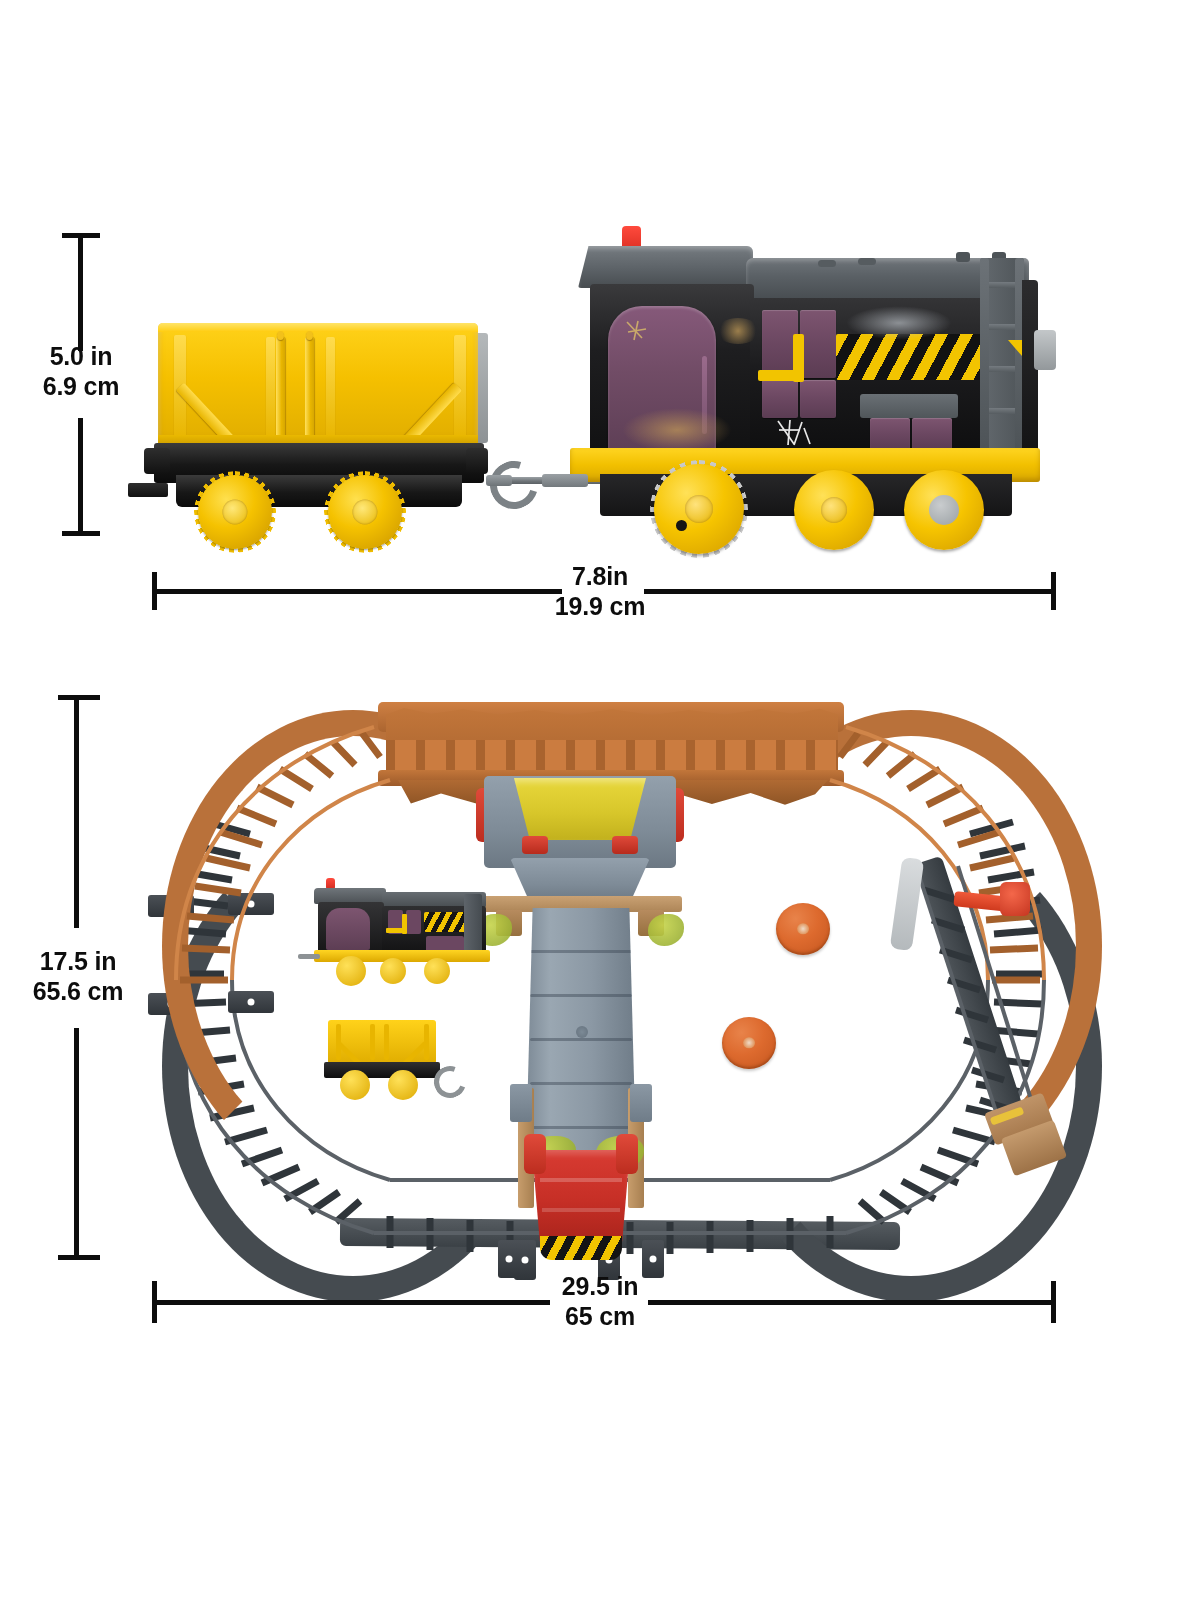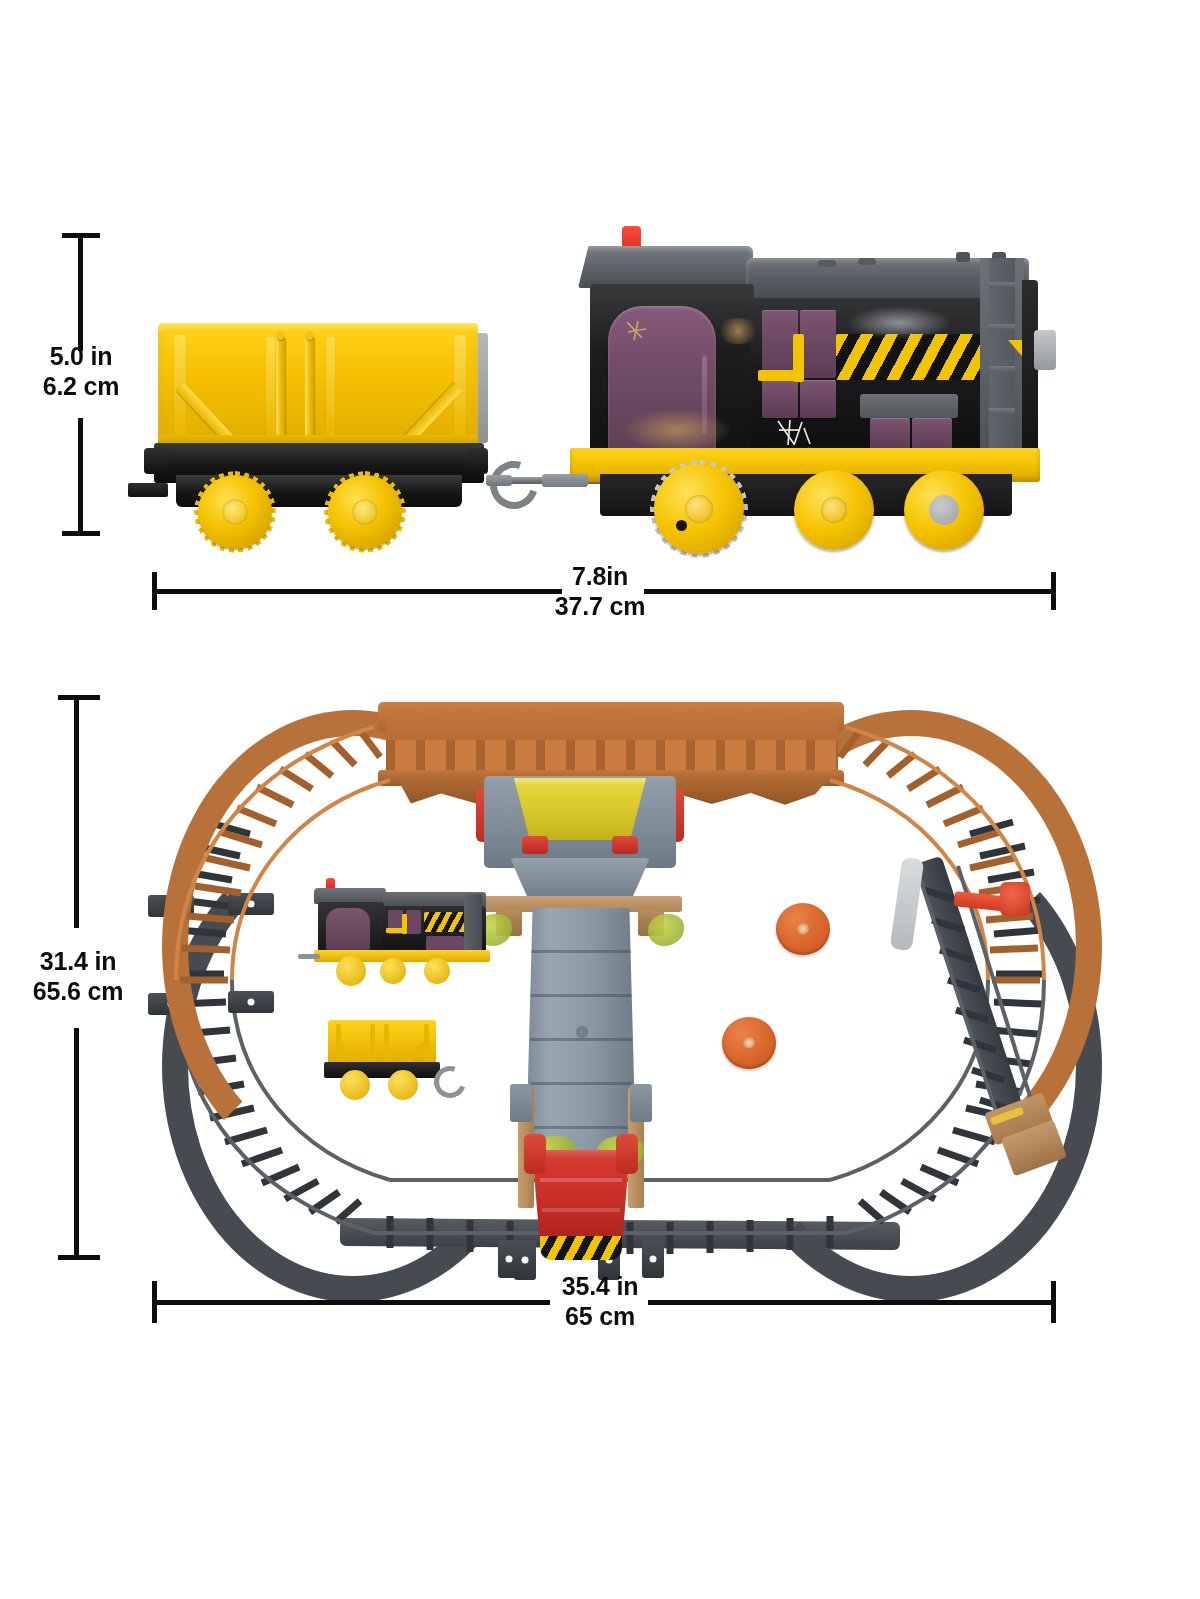--- a/index.html
+++ b/index.html
@@ -153,21 +153,21 @@
 </head>
 <body>
 
 <div class="stage">
 
   <div>
     <div class="vcap abs" style="left:62px;top:233px;width:38px;"></div>
     <div class="vline abs" style="left:78px;top:233px;height:118px;"></div>
     <div class="dim-text" style="left:6px;top:342px;width:150px;font-size:25px;">
       <span class="l1">5.0 in</span>
-      <span class="l2">6.2 cm</span>
+      <span class="l2">6.9 cm</span>
     </div>
     <div class="vline abs" style="left:78px;top:418px;height:118px;"></div>
     <div class="vcap abs" style="left:62px;top:531px;width:38px;"></div>
   </div>
 
   <div class="toy" style="left:150px;top:305px;width:360px;height:245px;">
 
     <div class="abs" style="left:316px;top:28px;width:22px;height:110px;border-radius:3px;
          background:linear-gradient(180deg,#b4b8ba,#8d9295);"></div>
 
@@ -310,31 +310,31 @@
     <div class="wheel" style="left:344px;top:248px;width:80px;height:80px;">
       <div class="hubgray" style="width:30px;height:30px;"></div>
     </div>
   </div>
 
   <div>
     <div class="hcap abs" style="left:152px;top:572px;height:38px;"></div>
     <div class="hline abs" style="left:152px;top:589px;width:410px;"></div>
     <div class="dim-text" style="left:494px;top:562px;width:212px;font-size:25px;">
       <span class="l1">7.8in</span>
-      <span class="l2">37.7 cm</span>
+      <span class="l2">19.9 cm</span>
     </div>
     <div class="hline abs" style="left:644px;top:589px;width:412px;"></div>
     <div class="hcap abs" style="left:1051px;top:572px;height:38px;"></div>
   </div>
 
   <div>
     <div class="vcap abs" style="left:58px;top:695px;width:42px;"></div>
     <div class="vline abs" style="left:74px;top:695px;height:233px;"></div>
     <div class="dim-text" style="left:0px;top:947px;width:156px;font-size:25px;">
-      <span class="l1">31.4 in</span>
+      <span class="l1">17.5 in</span>
       <span class="l2">65.6 cm</span>
     </div>
     <div class="vline abs" style="left:74px;top:1028px;height:232px;"></div>
     <div class="vcap abs" style="left:58px;top:1255px;width:42px;"></div>
   </div>
 
   <div class="tk" style="left:140px;top:680px;width:940px;height:600px;">
 
     <div class="railarc" style="left:22px;top:150px;width:330px;height:420px;
          border-width:26px;border-color:#454b50;border-right-color:transparent;border-top-color:transparent;"></div>
@@ -561,20 +561,20 @@
       <div class="abs" style="left:112px;top:56px;width:22px;height:22px;border-radius:50%;
            border:5px solid #8d9295;border-right-color:transparent;transform:rotate(-25deg);"></div>
     </div>
 
   </div>
 
   <div>
     <div class="hcap abs" style="left:152px;top:1281px;height:42px;"></div>
     <div class="hline abs" style="left:152px;top:1300px;width:398px;"></div>
     <div class="dim-text" style="left:492px;top:1272px;width:216px;font-size:25px;">
-      <span class="l1">35.4 in</span>
+      <span class="l1">29.5 in</span>
       <span class="l2">65 cm</span>
     </div>
     <div class="hline abs" style="left:648px;top:1300px;width:408px;"></div>
     <div class="hcap abs" style="left:1051px;top:1281px;height:42px;"></div>
   </div>
 
 </div>
 
 </body></html>

